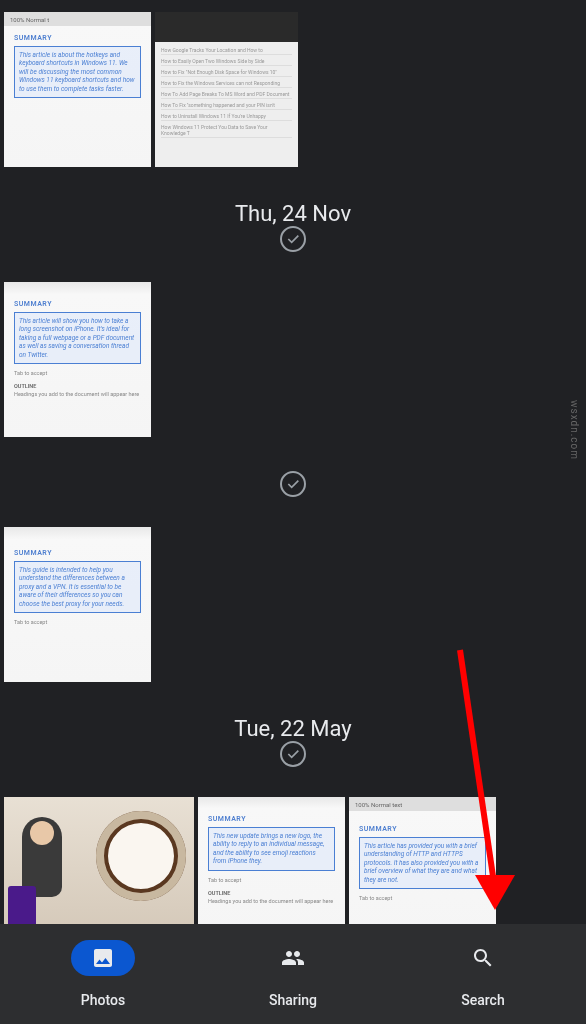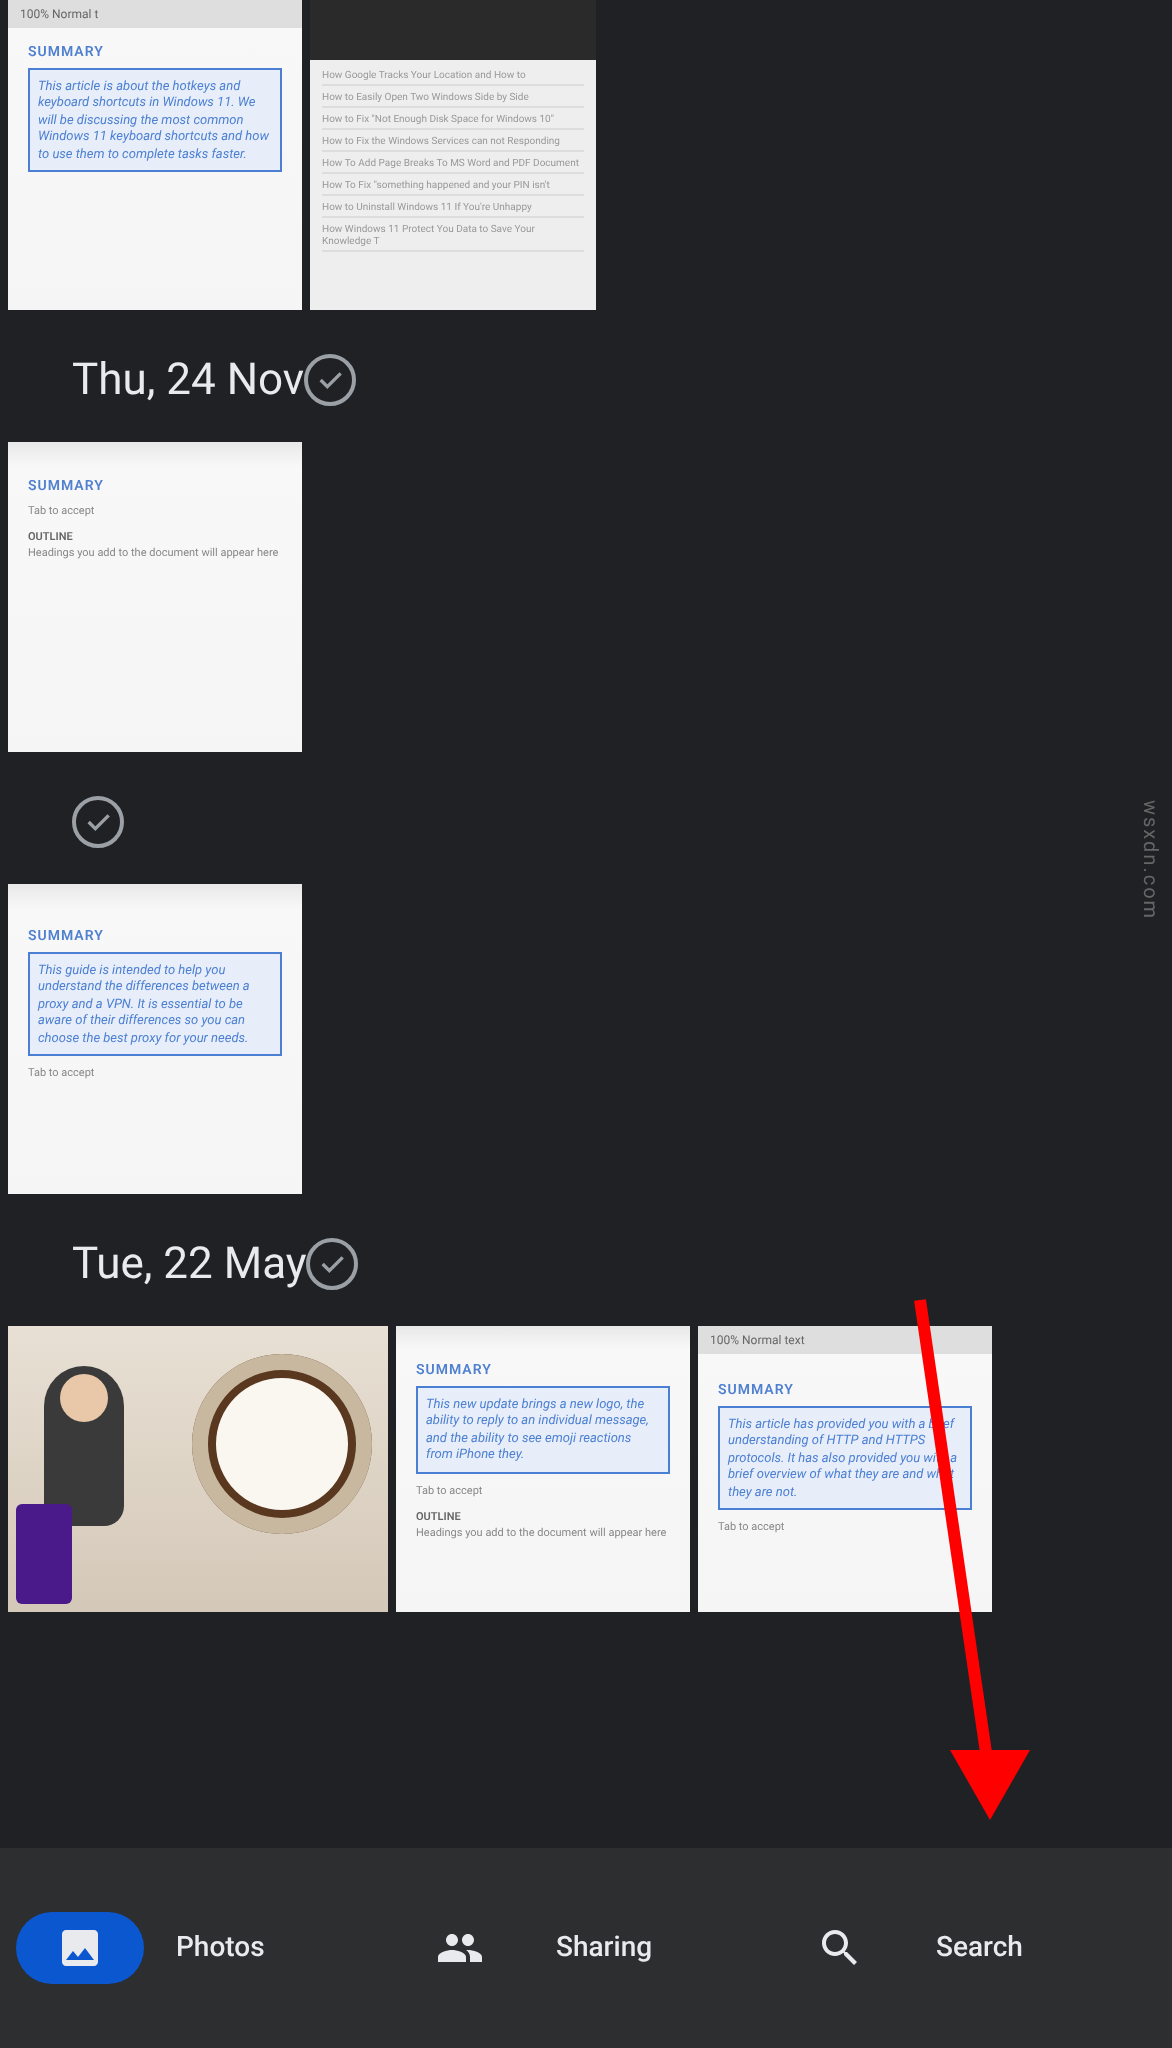--- a/index.html
+++ b/index.html
@@ -12,21 +12,21 @@
       overflow: hidden;
       position: relative;
     }
     .scroll-area {
       height: 924px;
       overflow: hidden;
     }
     .photo-row {
       display: flex;
       gap: 4px;
-      padding: 0 4px;
+      padding: 12px 4px;
     }
     .thumb {
       background: #f0f0f0;
       position: relative;
       overflow: hidden;
     }
     .thumb.doc {
       background: linear-gradient(180deg, #e8e8e8 0%, #f8f8f8 8%, #f5f5f5 100%);
       padding: 8px 10px;
     }
@@ -58,22 +58,24 @@
       font-style: italic;
     }
     .doc-small {
       font-size: 5.5px;
       color: #888;
       margin-top: 6px;
       line-height: 1.3;
     }
     .section-header {
       display: flex;
-      align-items: center;
-      padding: 22px 20px 18px 36px;
+      justify-content: space-between;
+      align-items: center;
+      padding: 22px 20px 18px 20px;
+      flex-direction: column;
     }
     .section-title {
       font-size: 22px;
       font-weight: 400;
       color: #e8eaed;
     }
     .check-circle {
       width: 26px;
       height: 26px;
       border: 2px solid #9aa0a6;
@@ -90,21 +92,21 @@
       right: 0;
       height: 100px;
       background: #2d2e30;
       display: flex;
       justify-content: space-around;
       align-items: center;
       padding: 0 8px;
     }
     .nav-item {
       display: flex;
-      flex-direction: row;
+      flex-direction: column;
       align-items: center;
       gap: 16px;
       flex: 1;
     }
     .nav-icon-wrap {
       width: 64px;
       height: 36px;
       border-radius: 18px;
       display: flex;
       align-items: center;
@@ -225,20 +227,21 @@
     <div class="check-circle">
       <svg viewBox="0 0 24 24">
           <path fill="none" stroke="#9aa0a6" stroke-width="2.5" d="M5 12l5 5L20 7"></path>
         </svg>
     </div>
   </div>
   <div class="photo-row">
     <div class="thumb doc" style="width:147px;height:155px;">
       <div style="height:10px;"></div>
       <div class="doc-label">SUMMARY</div>
+      <div class="doc-box">This article will show you how to take a long screenshot on iPhone. It's ideal for taking a full webpage or a PDF document as well as saving a conversation thread on Twitter.</div>
       <div class="doc-small">Tab to accept</div>
       <div class="doc-small" style="font-weight:600;color:#666;">OUTLINE</div>
       <div class="doc-small" style="margin-top:1px;">Headings you add to the document will appear here</div>
     </div>
   </div>
 
   <div class="section-header">
     <div class="check-circle">
       <svg viewBox="0 0 24 24">
           <path fill="none" stroke="#9aa0a6" stroke-width="2.5" d="M5 12l5 5L20 7"></path>

